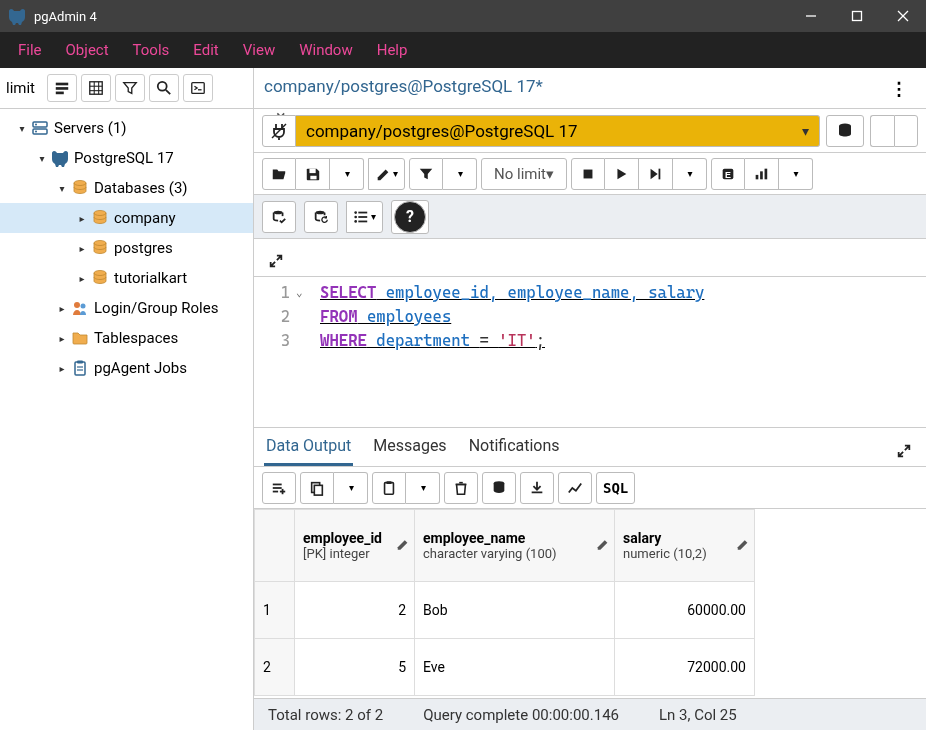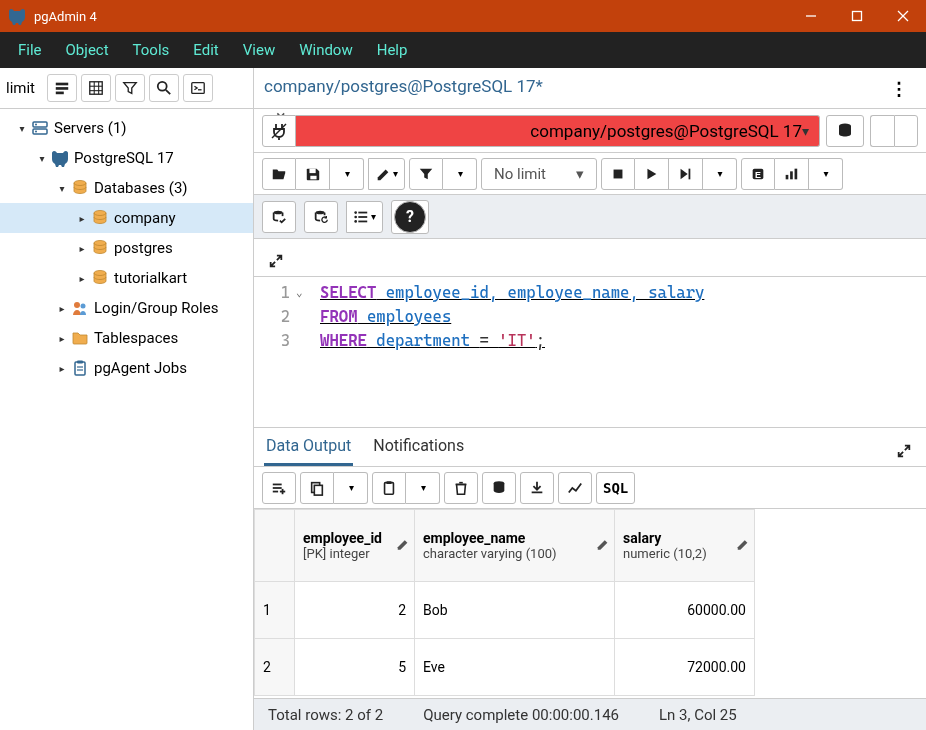--- a/index.html
+++ b/index.html
@@ -1,27 +1,27 @@
 <!DOCTYPE html>
 <html><head>
 <meta charset="utf-8">
 <style>
   * { box-sizing: border-box; margin: 0; padding: 0; }
   html, body { width: 926px; height: 730px; font-family: -apple-system, BlinkMacSystemFont, "Segoe UI", Roboto, sans-serif; font-size: 14px; overflow: hidden; background: #fff; }
   
   
-  .titlebar { height: 32px; background: #c2410c; color: #fff; display: flex; align-items: center; justify-content: space-between; padding: 0 0 0 8px; }
+  .titlebar { height: 32px; background: #404040; color: #fff; display: flex; align-items: center; justify-content: space-between; padding: 0 0 0 8px; }
   .titlebar-left { display: flex; align-items: center; gap: 8px; }
   .titlebar-logo { width: 18px; height: 18px; }
   .titlebar-title { font-size: 13px; }
   .titlebar-controls { display: flex; height: 100%; }
   .titlebar-btn { width: 46px; height: 32px; display: flex; align-items: center; justify-content: center; color: #fff; cursor: pointer; }
   
   
-  .menubar { height: 36px; background: #222; color: #5eead4; display: flex; align-items: center; padding: 1px 8px; gap: 4px; }
+  .menubar { height: 36px; background: #222; color: #ec4899; display: flex; align-items: center; padding: 1px 8px; gap: 4px; }
   .menu-item { padding: 6px 10px; font-size: 15px; cursor: pointer; }
   
   
   .main { display: flex; height: calc(730px - 32px - 36px); }
   
   
   .sidebar { width: 254px; border-right: 1px solid #ccc; display: flex; flex-direction: column; background: #fff; }
   .sidebar-header { height: 41px; border-bottom: 1px solid #ccc; display: flex; align-items: center; padding: 0 6px; gap: 2px; }
   .sidebar-title { font-size: 15px; flex: 0 0 auto; padding-right: 8px; }
   .sidebar-tool { width: 30px; height: 28px; display: flex; align-items: center; justify-content: center; border: 1px solid #ccc; border-radius: 3px; cursor: pointer; margin-left: 2px; background: #fff; }
@@ -42,37 +42,37 @@
   .tabbar { height: 41px; border-bottom: 1px solid #ccc; display: flex; align-items: center; padding: 0 10px; justify-content: space-between; }
   .tabbar-left { display: flex; gap: 8px; flex-direction: column; }
   .tab-db-icon { width: 20px; height: 20px; }
   .tab-title { font-size: 17px; color: #326690; }
   .tab-close { font-size: 18px; color: #555; cursor: pointer; padding: 2px 6px; margin-left: 6px; }
   .kebab { font-size: 18px; font-weight: bold; cursor: pointer; padding: 4px 8px; }
   
   
   .connbar { height: 44px; border-bottom: 1px solid #ccc; display: flex; align-items: center; padding: 4px 8px; gap: 6px; }
   .conn-icon-box { width: 34px; height: 32px; border: 1px solid #bbb; border-radius: 3px 0 0 3px; display: flex; align-items: center; justify-content: center; background: #fff; }
-  .conn-combo { flex: 1; height: 32px; border: 1px solid #bbb; border-left: none; border-radius: 0 3px 3px 0; display: flex; align-items: center; padding: 0 10px; font-size: 17px; justify-content: flex-end; background: #ef4444; }
+  .conn-combo { flex: 1; height: 32px; border: 1px solid #bbb; border-left: none; border-radius: 0 3px 3px 0; display: flex; align-items: center; padding: 0 10px; font-size: 17px; justify-content: space-between; background: #eab308; }
   .conn-chevron { font-size: 14px; color: #333; }
   .conn-btn { width: 38px; height: 32px; border: 1px solid #bbb; border-radius: 3px; display: flex; align-items: center; justify-content: center; background: #fff; cursor: pointer; }
   .conn-btn.half-left { border-radius: 3px 0 0 3px; border-right: none; width: 24px; }
   .conn-btn.half-right { border-radius: 0 3px 3px 0; width: 24px; }
   
   
   .toolbar { height: 42px; border-bottom: 1px solid #ccc; display: flex; align-items: center; padding: 4px 8px; gap: 4px; background: #fff; }
   .tool-group { display: flex; }
   .tool-btn { height: 32px; min-width: 34px; border: 1px solid #bbb; display: flex; align-items: center; justify-content: center; background: #fff; cursor: pointer; padding: 0 6px; }
   .tool-group .tool-btn:first-child { border-radius: 3px 0 0 3px; }
   .tool-group .tool-btn:last-child { border-radius: 0 3px 3px 0; }
   .tool-group .tool-btn:not(:first-child) { border-left: none; }
   .tool-btn.single { border-radius: 3px; }
   .tool-btn svg { width: 16px; height: 16px; }
   .tool-btn .chev { font-size: 10px; margin-left: 2px; }
-  .limit-combo { height: 32px; border: 1px solid #bbb; border-radius: 3px; display: flex; align-items: center; padding: 0 12px; gap: 30px; font-size: 15px; color: #555; background: #fff; cursor: pointer; }
+  .limit-combo { height: 32px; border: 1px solid #bbb; border-radius: 3px; display: flex; align-items: center; padding: 0 12px; font-size: 15px; color: #555; background: #fff; cursor: pointer; }
   
   
   .toolbar2 { height: 44px; background: #ebeef2; border-bottom: 1px solid #ccc; display: flex; align-items: center; padding: 4px 8px; gap: 8px; }
   .toolbar2 .tool-btn { border-radius: 3px; }
   .toolbar2 .tool-group .tool-btn:first-child { border-radius: 3px 0 0 3px; }
   .toolbar2 .tool-group .tool-btn:last-child { border-radius: 0 3px 3px 0; }
   .help-btn { width: 32px; height: 32px; border-radius: 50%; background: #222; color: #fff; display: flex; align-items: center; justify-content: center; font-weight: bold; font-size: 16px; border: 1px solid #bbb; cursor: pointer; }
   .help-wrap { width: 38px; height: 34px; border: 1px solid #bbb; border-radius: 3px; display: flex; align-items: center; justify-content: center; background: #fff; }
   
   
@@ -590,20 +590,21 @@
         <div>⌄</div>
       </div>
       <div class="code"><span class="kw">SELECT</span><span class="ident"> employee_id, employee_name, salary</span>
 <span class="kw">FROM</span><span class="ident"> employees</span>
 <span class="kw">WHERE</span><span class="ident"> department </span><span class="punct">= </span><span class="str">'IT'</span><span class="punct">;</span></div>
     </div>
 
     <div class="output-tabs">
       <div class="output-tabs-left">
         <div class="etab active">Data Output</div>
+        <div class="etab">Messages</div>
         <div class="etab">Notifications</div>
       </div>
       <div class="expand-icon"><svg viewBox="0 0 18 18" width="16" height="16">
             <use href="#i-expand"></use>
           </svg></div>
     </div>
 
     <div class="output-toolbar">
       <div class="tool-btn single">
           <svg viewBox="0 0 18 18">

